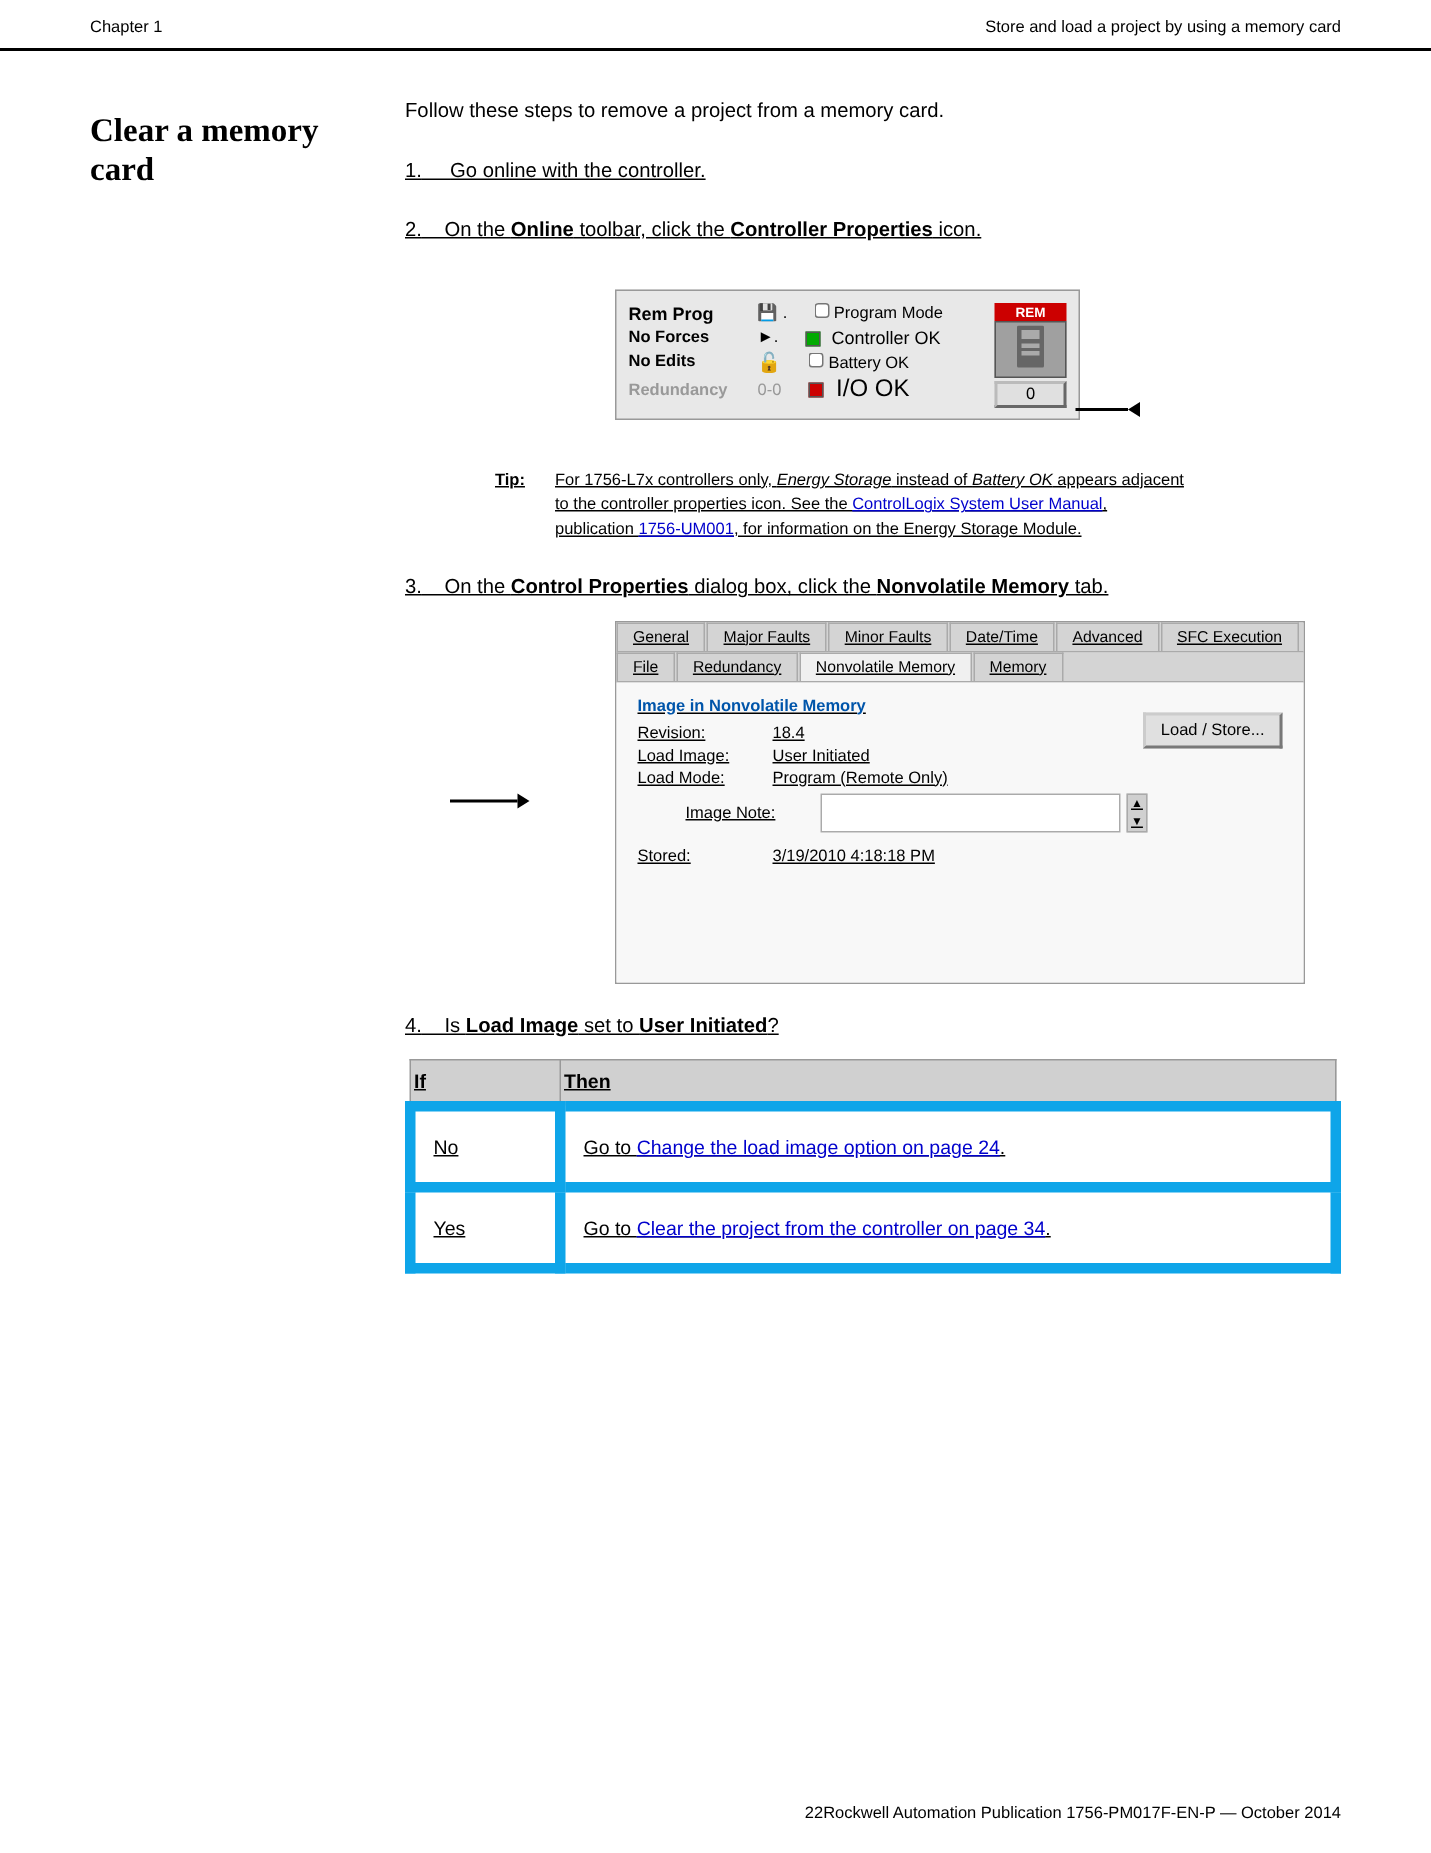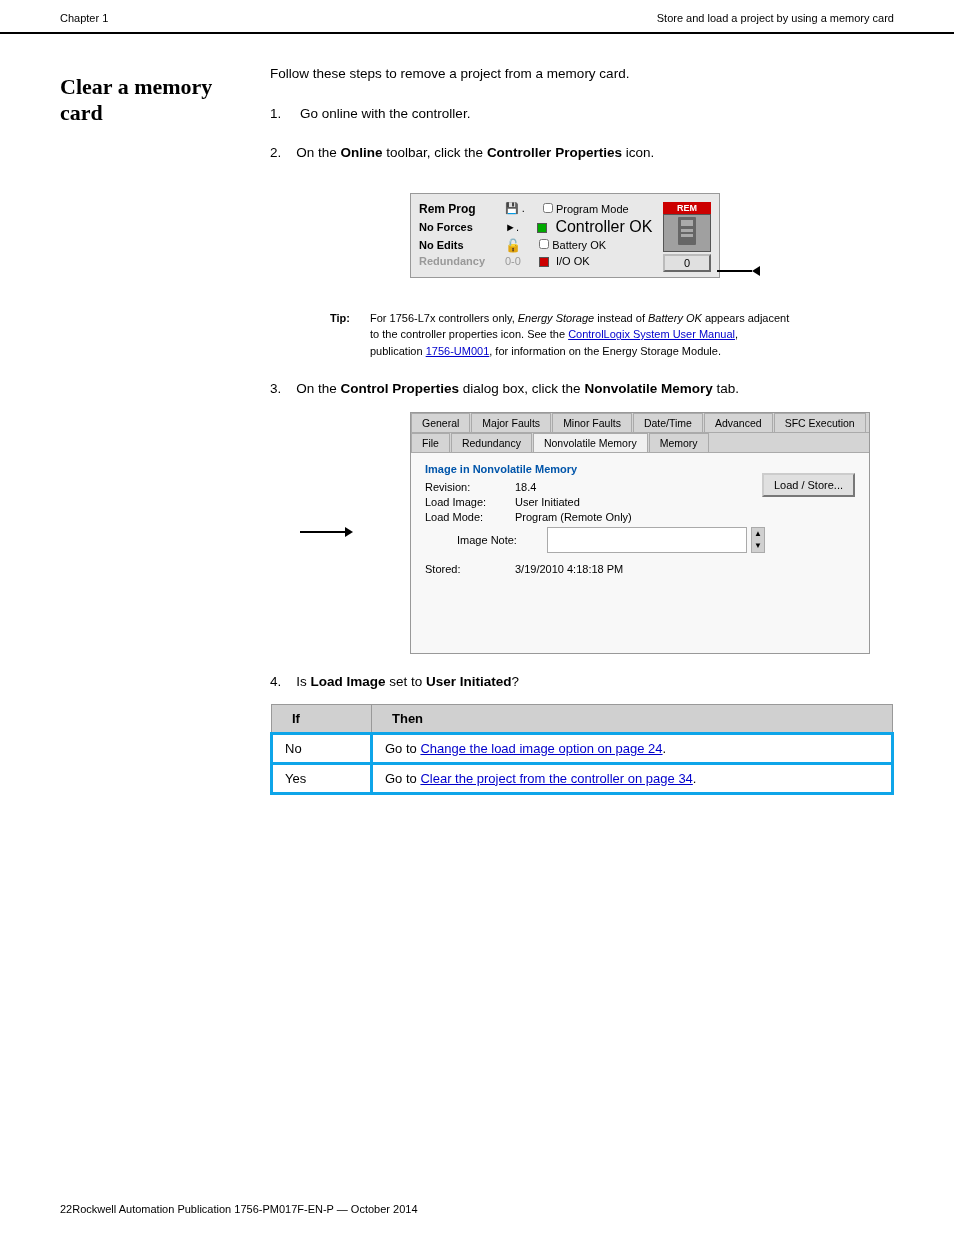--- a/index.html
+++ b/index.html
@@ -45,20 +45,21 @@
     }
 
     .intro-text {
       font-size: 13.5px;
       margin-bottom: 20px;
       line-height: 1.5;
     }
 
     .step {
       margin-bottom: 18px;
+      text-decoration: underline;
     }
 
     .step-number {
       font-size: 13.5px;
       margin-bottom: 8px;
       line-height: 1.5;
     }
 
     .step-number b {
       font-weight: bold;
@@ -213,34 +214,34 @@
       border-collapse: collapse;
       margin-top: 10px;
       font-size: 13px;
     }
 
     .conditions-table thead tr {
       background: #d0d0d0;
     }
 
     .conditions-table thead th {
-      padding: 6px 20px;
+      padding: 6px 2px;
       text-align: left;
       border: 1px solid #999;
       font-weight: bold;
       font-size: 13px;
     }
 
     .conditions-table tbody tr {
       border: 1px solid #ccc;
     }
 
     .conditions-table tbody td {
-      padding: 6px 12px;
-      border: 3px solid #0ea5e9;
+      padding: 16px 12px;
+      border: 7px solid #0ea5e9;
       vertical-align: top;
       font-size: 13px;
     }
 
     .conditions-table td a {
       color: #0000cc;
       text-decoration: underline;
     }
 
     .italic { font-style: italic; }
@@ -286,39 +287,39 @@
             <span style="font-size:11px;">💾 .</span>
             <span style="margin-left:12px; font-size:11px;">
               <input type="checkbox" style="width: 10px; height: 10px;"> 
               <span>Program Mode</span>
             </span>
           </div>
 
           <div class="ctrl-row">
             <span class="ctrl-label" style="font-size:11px;">No Forces</span>
             <span style="font-size:11px;">►.</span>
-            <span style="margin-left:12px; font-size:16px;">
+            <span style="margin-left:12px; font-size:12px;">
               <span class="status-light status-green"></span>
               <span>Controller OK</span>
             </span>
           </div>
 
           <div class="ctrl-row">
             <span class="ctrl-label" style="font-size:11px;">No Edits</span>
             <span style="font-size:13px;">🔓</span>
             <span style="margin-left:12px; font-size:11px;">
               <input type="checkbox" style="width: 10px; height: 10px;">
               <span>Battery OK</span>
             </span>
           </div>
 
           <div class="ctrl-row">
             <span class="ctrl-label" style="font-size:11px; color:#999;">Redundancy</span>
             <span style="font-size:11px; color:#999;">0-0</span>
-            <span style="margin-left:12px; font-size:11px;">
+            <span style="margin-left:12px; font-size:16px;">
               <span class="status-light status-red"></span>
               <span>I/O OK</span>
             </span>
           </div>
 
           <div style="position:absolute; right:8px; top:8px; width:48px;">
             <div style="background:#cc0000; color:#fff; font-size:9px; font-weight:bold; text-align:center; padding:1px 2px;">REM</div>
             <div style="background:#a0a0a0; border:1px solid #555; height:38px; display:flex; align-items:center; justify-content:center; margin-bottom:2px;">
               <svg width="22" height="32">
                 <rect x="2" y="0" width="18" height="28" fill="#666" rx="1"></rect>
@@ -440,16 +441,16 @@
               Go to <a href="#">Clear the project from the controller on page 34</a>.
             </td>
           </tr>
         </tbody>
       </table>
     </div>
 
   </div>
 </div>
 
-<div style="position:absolute; bottom:20px; left:0; right:0; display:flex; justify-content:flex-start; padding:0 60px; font-size:11px;">
+<div style="position:absolute; bottom:20px; left:0; right:0; display:flex; justify-content:flex-end; padding:0 60px; font-size:11px;">
   <span>22</span>
   <span>Rockwell Automation Publication 1756-PM017F-EN-P — October 2014</span>
 </div>
 
 </body></html>

